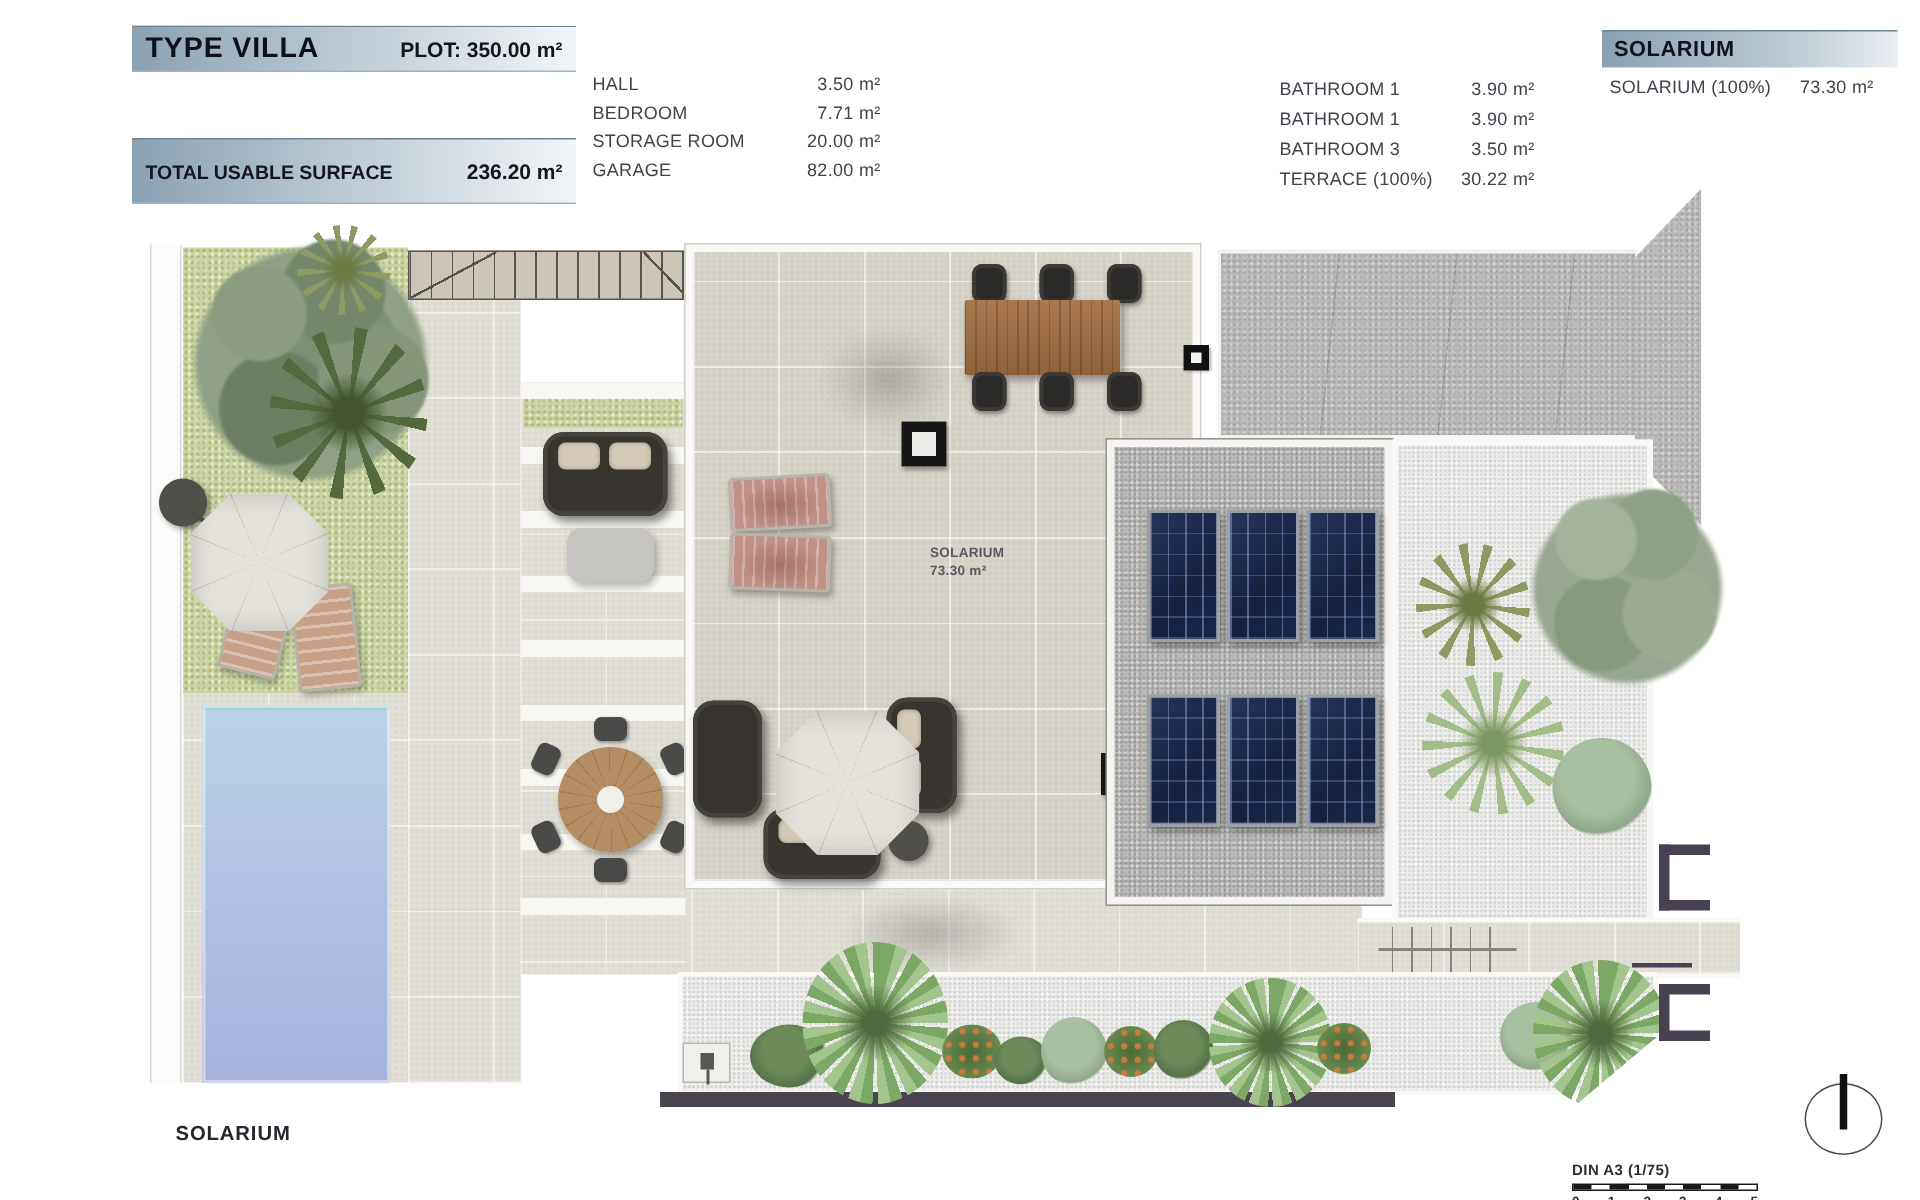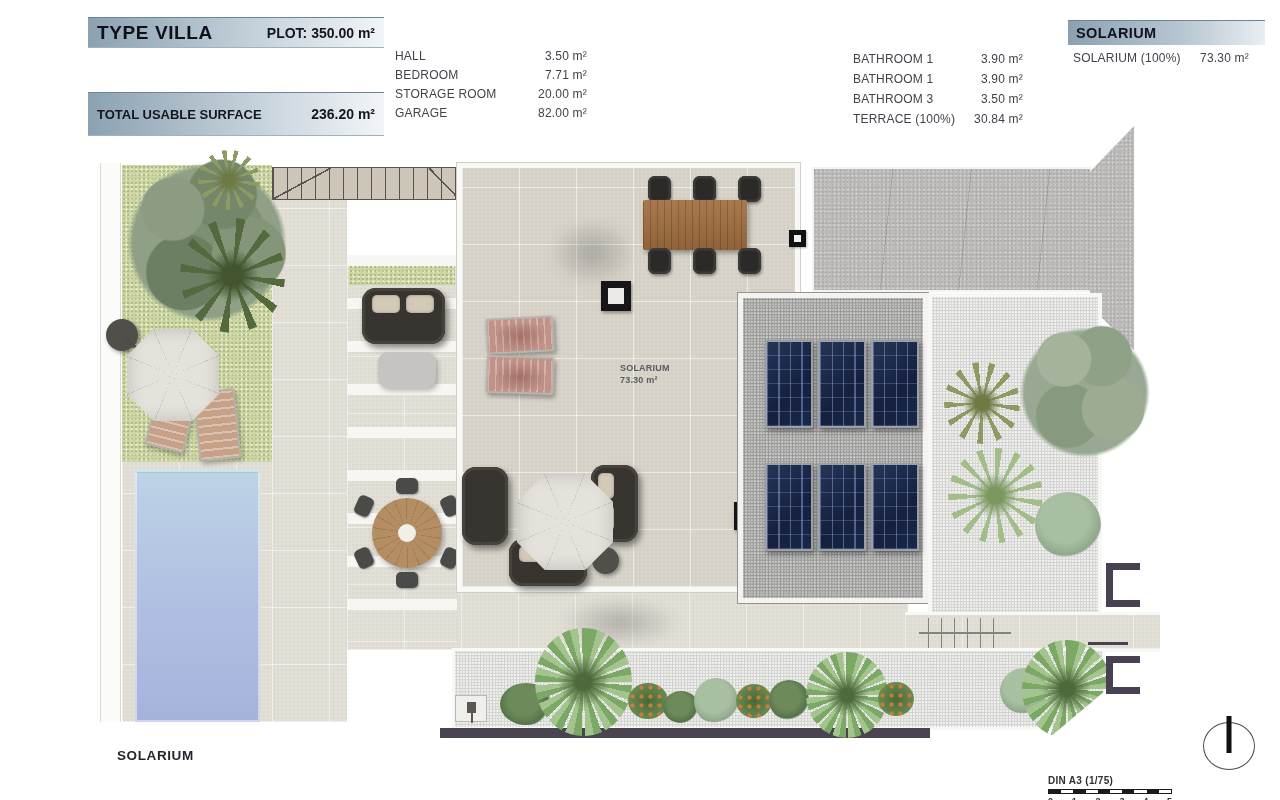--- a/index.html
+++ b/index.html
@@ -201,21 +201,21 @@
     <div class="rrow" style="height:20px;">
         <span>BATHROOM 1</span>
         <span class="val">3.90 m²</span>
       </div>
     <div class="rrow" style="height:20px;">
         <span>BATHROOM 3</span>
         <span class="val">3.50 m²</span>
       </div>
     <div class="rrow" style="height:20px;">
         <span>TERRACE (100%)</span>
-        <span class="val">30.84 m²</span>
+        <span class="val">30.22 m²</span>
       </div>
   </div>
 
   <div class="secbar" style="left:1068px; top:20px; width:197px; height:25px;">SOLARIUM</div>
   <div class="rows" style="left:1073px; top:48px; width:176px;">
     <div class="rrow">
         <span>SOLARIUM (100%)</span>
         <span class="val">73.30 m²</span>
       </div>
   </div>

